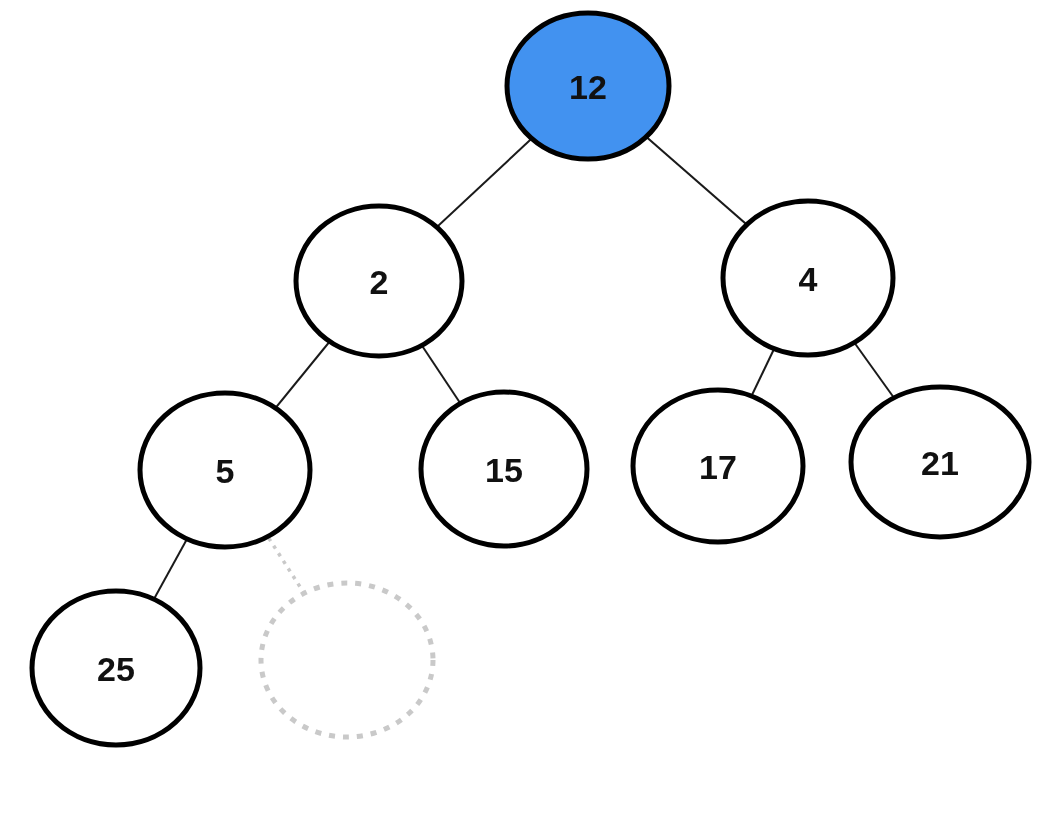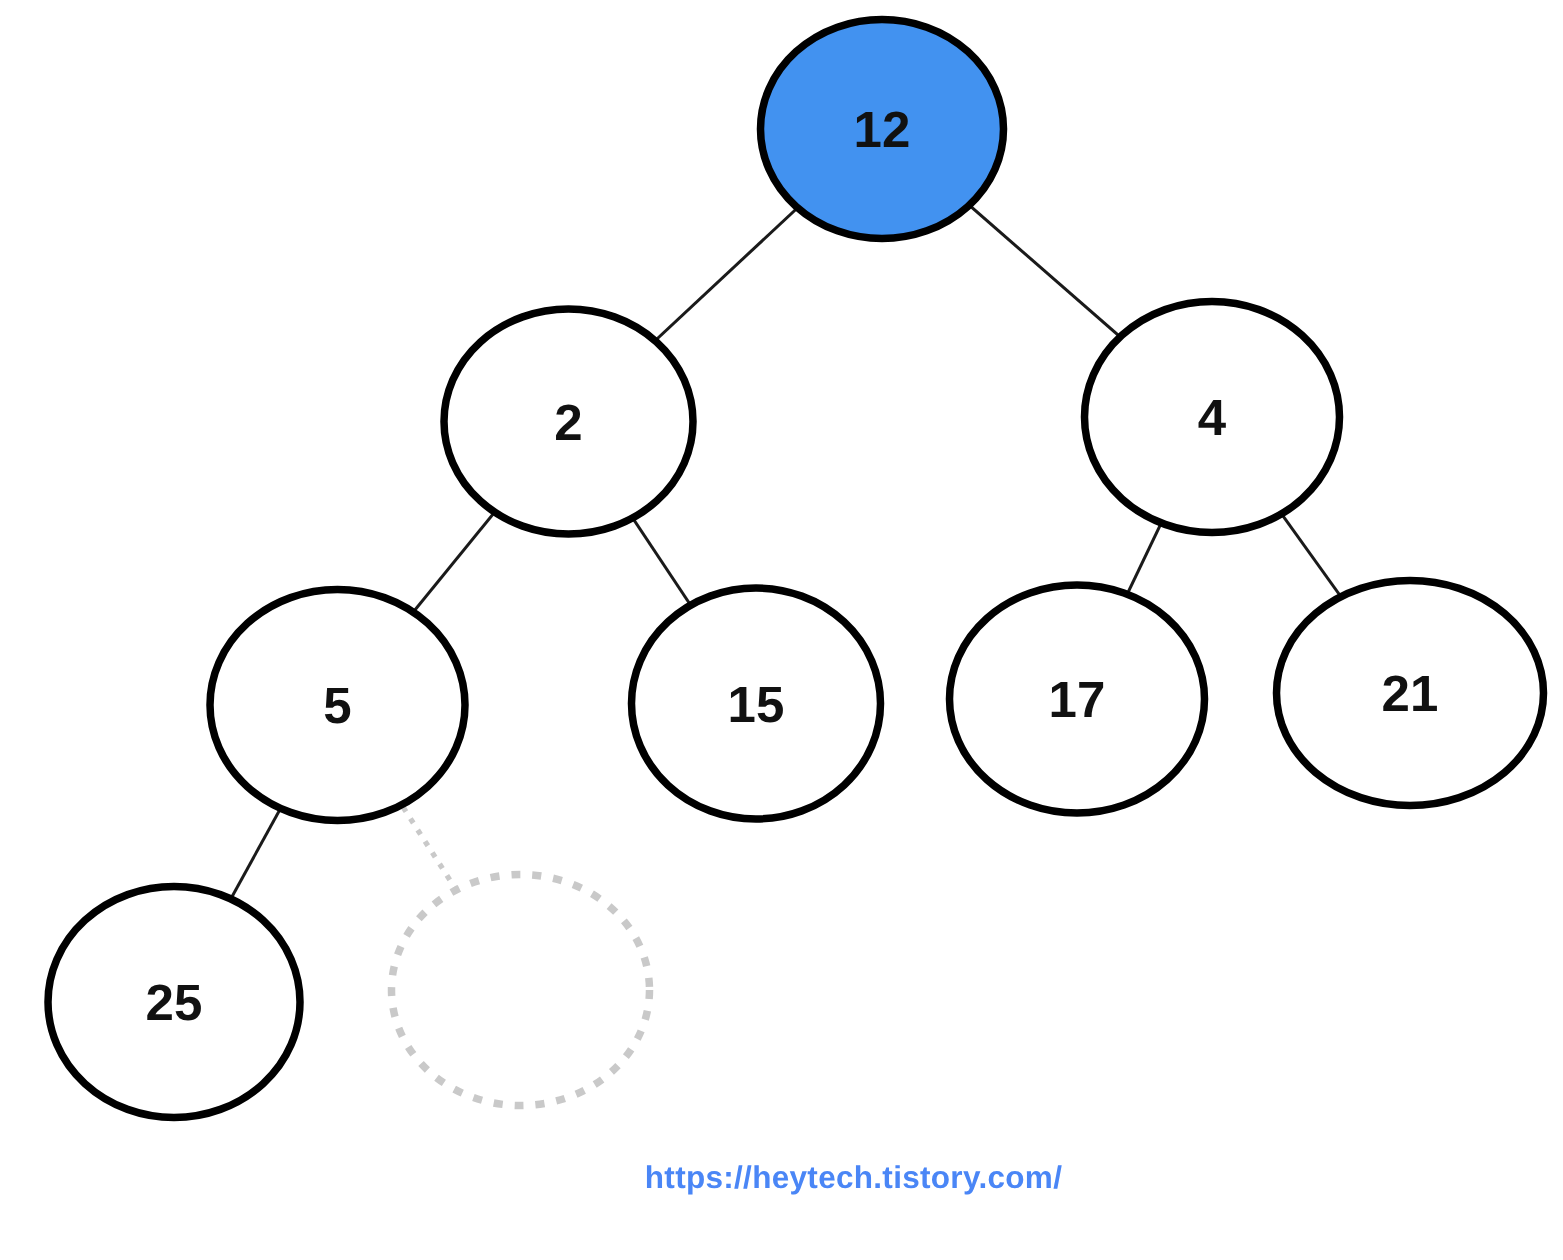--- a/index.html
+++ b/index.html
@@ -84,14 +84,13 @@
         <text x="940" y="463" text-anchor="middle" dominant-baseline="central" class="node-label">21</text>
       </g>
       <g>
         <ellipse cx="116" cy="668" rx="84" ry="77" fill="#ffffff" stroke="#000000" stroke-width="5"></ellipse>
         <text x="116" y="669" text-anchor="middle" dominant-baseline="central" class="node-label">25</text>
       </g>
       <g>
         <ellipse cx="347" cy="660" rx="86" ry="77" fill="#ffffff" stroke="#c9c9c9" stroke-width="5" stroke-dasharray="6 8"></ellipse>
       </g>
     </svg>
-  <div class="footer-url">https://heytech.tistory.com/</div>
 </div>
 
 </body></html>

